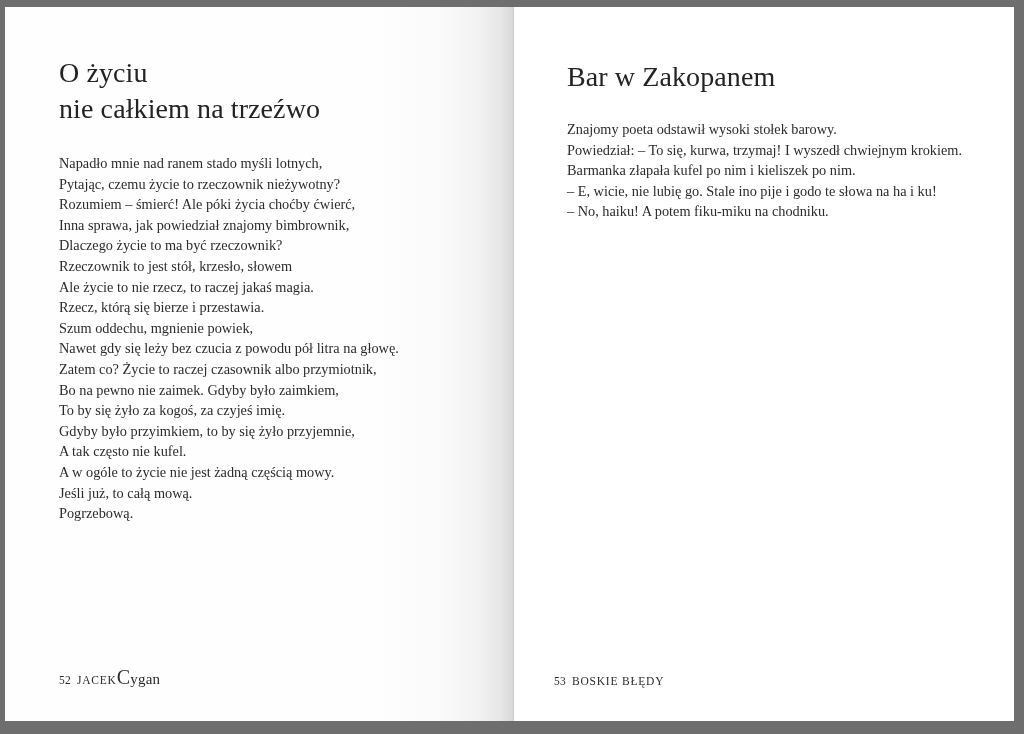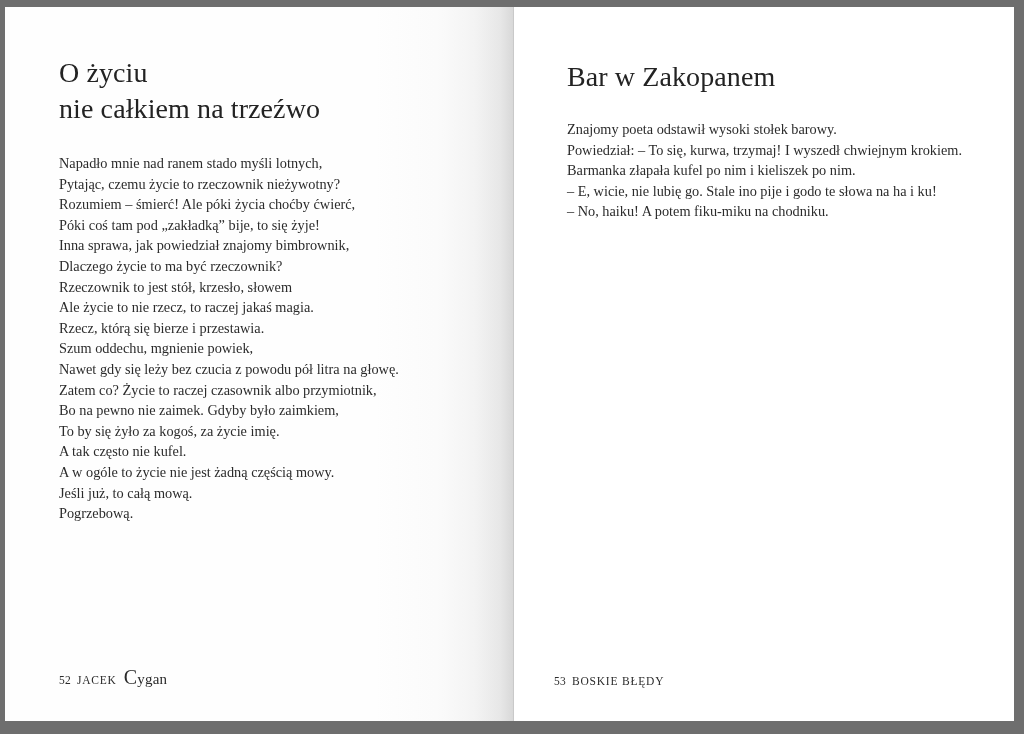--- a/index.html
+++ b/index.html
@@ -156,21 +156,20 @@
   }
 
   .smallcaps {
     font-size: 11.5px;
     letter-spacing: 0.8px;
     margin-left: 6px;
   }
 
   
   .titling {
-    margin-left: 7px;
     letter-spacing: 0.2px;
   }
   .titling .cap  { font-size: 20px; }
   .titling .rest { font-size: 15px; }
 </style>
 </head>
 <body>
 
 <div class="frame">
 
@@ -179,31 +178,31 @@
     <div class="page-left">
 
       <div class="content-left">
         <h1 class="title">O życiu
 nie całkiem na trzeźwo</h1>
 
         <div class="verse">
           <span class="line">Napadło mnie nad ranem stado myśli lotnych,</span>
           <span class="line">Pytając, czemu życie to rzeczownik nieżywotny?</span>
           <span class="line">Rozumiem – śmierć! Ale póki życia choćby ćwierć,</span>
-          <span class="line">Póki coś tam pod „zakładką” bije, to się żyje!</span>
           <span class="line">Inna sprawa, jak powiedział znajomy bimbrownik,</span>
           <span class="line">Dlaczego życie to ma być rzeczownik?</span>
           <span class="line">Rzeczownik to jest stół, krzesło, słowem</span>
           <span class="line">Ale życie to nie rzecz, to raczej jakaś magia.</span>
           <span class="line">Rzecz, którą się bierze i przestawia.</span>
           <span class="line">Szum oddechu, mgnienie powiek,</span>
           <span class="line">Nawet gdy się leży bez czucia z powodu pół litra na głowę.</span>
           <span class="line">Zatem co? Życie to raczej czasownik albo przymiotnik,</span>
           <span class="line">Bo na pewno nie zaimek. Gdyby było zaimkiem,</span>
-          <span class="line">To by się żyło za kogoś, za życie imię.</span>
+          <span class="line">To by się żyło za kogoś, za czyjeś imię.</span>
+          <span class="line">Gdyby było przyimkiem, to by się żyło przyjemnie,</span>
           <span class="line">A tak często nie kufel.</span>
           <span class="line">A w ogóle to życie nie jest żadną częścią mowy.</span>
           <span class="line">Jeśli już, to całą mową.</span>
           <span class="line">Pogrzebową.</span>
         </div>
       </div>
 
       <div class="footer footer-left">
         <span class="folio">52</span><span class="smallcaps">JACEK</span><span class="titling"><span class="cap">C</span><span class="rest">ygan</span></span>
       </div>

